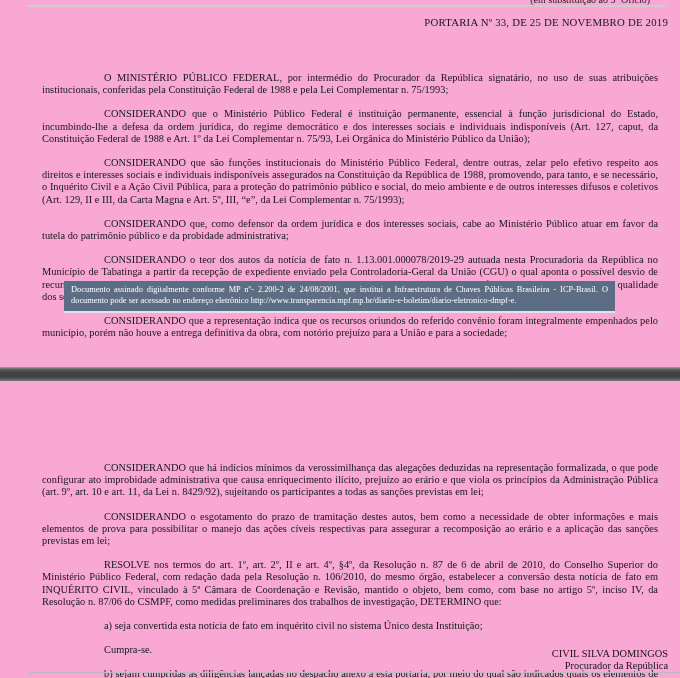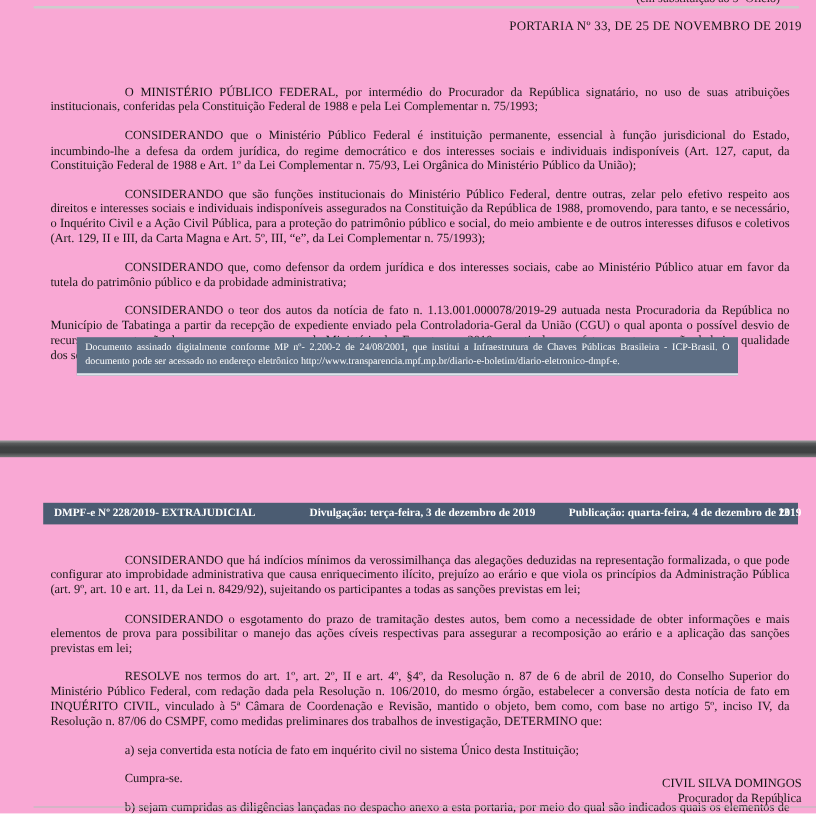--- a/index.html
+++ b/index.html
@@ -120,34 +120,29 @@
 
   <div class="title">PORTARIA Nº 33, DE 25 DE NOVEMBRO DE 2019</div>
 
 
   <div class="body-block" id="body1">
     <p>O MINISTÉRIO PÚBLICO FEDERAL, por intermédio do Procurador da República signatário, no uso de suas atribuições institucionais, conferidas pela Constituição Federal de 1988 e pela Lei Complementar n. 75/1993;</p>
     <p>CONSIDERANDO que o Ministério Público Federal é instituição permanente, essencial à função jurisdicional do Estado, incumbindo-lhe a defesa da ordem jurídica, do regime democrático e dos interesses sociais e individuais indisponíveis (Art. 127, caput, da Constituição Federal de 1988 e Art. 1º da Lei Complementar n. 75/93, Lei Orgânica do Ministério Público da União);</p>
     <p>CONSIDERANDO que são funções institucionais do Ministério Público Federal, dentre outras, zelar pelo efetivo respeito aos direitos e interesses sociais e individuais indisponíveis assegurados na Constituição da República de 1988, promovendo, para tanto, e se necessário, o Inquérito Civil e a Ação Civil Pública, para a proteção do patrimônio público e social, do meio ambiente e de outros interesses difusos e coletivos (Art. 129, II e III, da Carta Magna e Art. 5º, III, “e”, da Lei Complementar n. 75/1993);</p>
     <p>CONSIDERANDO que, como defensor da ordem jurídica e dos interesses sociais, cabe ao Ministério Público atuar em favor da tutela do patrimônio público e da probidade administrativa;</p>
     <p>CONSIDERANDO o teor dos autos da notícia de fato n. 1.13.001.000078/2019-29 autuada nesta Procuradoria da República no Município de Tabatinga a partir da recepção de expediente enviado pela Controladoria-Geral da União (CGU) o qual aponta o possível desvio de recursos na construção de uma praça com recursos do Ministério dos Esportes em 2010, a partir do superfaturamento em razão da baixa qualidade dos serviços executados, tudo em desconformidade com o projeto da obra;</p>
+    <p>CONSIDERANDO que a representação indica que os recursos oriundos do referido convênio foram integralmente empenhados pelo município, porém não houve a entrega definitiva da obra, com notório prejuízo para a União e para a sociedade;</p>
   </div>
 
   <div class="banner">
     <span>Documento assinado digitalmente conforme MP nº- 2.200-2 de 24/08/2001, que institui a Infraestrutura de Chaves Públicas Brasileira - ICP-Brasil.  O documento pode ser acessado no endereço eletrônico http://www.transparencia.mpf.mp.br/diario-e-boletim/diario-eletronico-dmpf-e.</span>
   </div>
 
   <div class="page-divider"></div>
 
-  <div class="page2-header">
-    <span class="h-edition">DMPF-e Nº 228/2019- EXTRAJUDICIAL</span>
-    <span class="h-divulgacao">Divulgação: terça-feira, 3 de dezembro de 2019</span>
-    <span class="h-publicacao">Publicação: quarta-feira, 4 de dezembro de 2019</span>
-    <span class="h-page">13</span>
-  </div>
 
   <div class="body-block" id="body2">
     <p>CONSIDERANDO que há indícios mínimos da verossimilhança das alegações deduzidas na representação formalizada, o que pode configurar ato improbidade administrativa que causa enriquecimento ilícito, prejuízo ao erário e que viola os princípios da Administração Pública (art. 9º, art. 10 e art. 11, da Lei n. 8429/92), sujeitando os participantes a todas as sanções previstas em lei;</p>
     <p>CONSIDERANDO o esgotamento do prazo de tramitação destes autos, bem como a necessidade de obter informações e mais elementos de prova para possibilitar o manejo das ações cíveis respectivas para assegurar a recomposição ao erário e a aplicação das sanções previstas em lei;</p>
     <p>RESOLVE nos termos do art. 1º, art. 2º, II e art. 4º, §4º, da Resolução n. 87 de 6 de abril de 2010, do Conselho Superior do Ministério Público Federal, com redação dada pela Resolução n. 106/2010, do mesmo órgão, estabelecer a conversão desta notícia de fato em INQUÉRITO CIVIL, vinculado à 5ª Câmara de Coordenação e Revisão, mantido o objeto, bem como, com base no artigo 5º, inciso IV, da Resolução n. 87/06 do CSMPF, como medidas preliminares dos trabalhos de investigação, DETERMINO que:</p>
     <p>a) seja convertida esta notícia de fato em inquérito civil no sistema Único desta Instituição;</p>
     <p>Cumpra-se.</p>
     <p>b) sejam cumpridas as diligências lançadas no despacho anexo a esta portaria, por meio do qual são indicados quais os elementos de prova devem ser requisitados em um primeiro momento.</p>
   </div>
 

